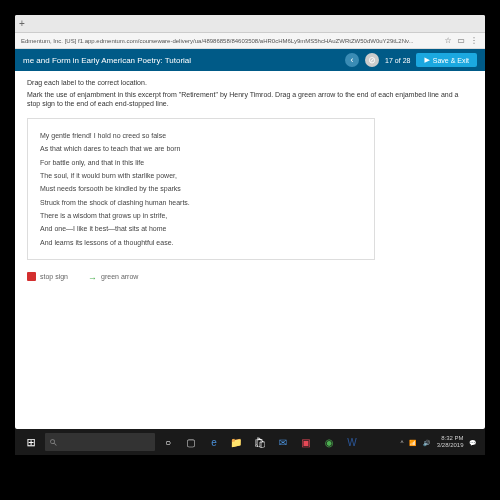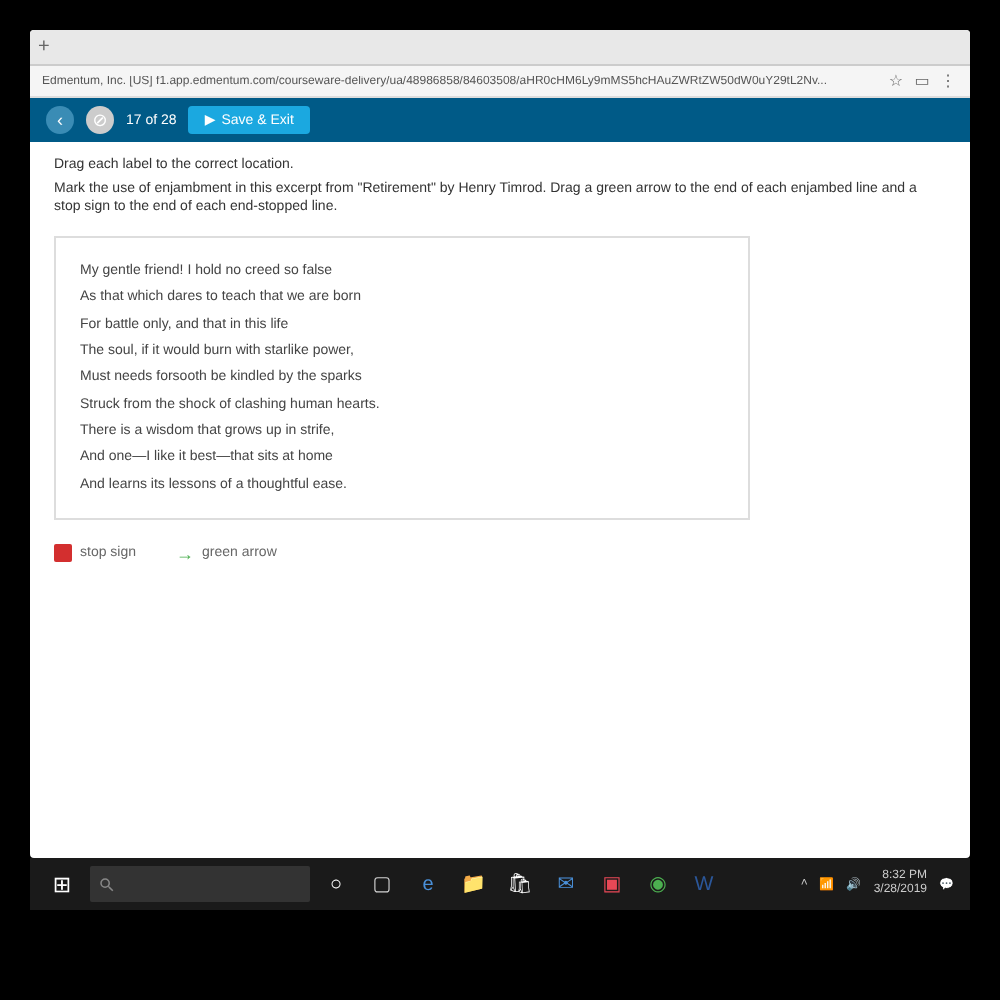--- a/index.html
+++ b/index.html
@@ -49,20 +49,21 @@
 <div class="url-bar">
   <span class="url-text">Edmentum, Inc. [US]   f1.app.edmentum.com/courseware-delivery/ua/48986858/84603508/aHR0cHM6Ly9mMS5hcHAuZWRtZW50dW0uY29tL2Nv...</span>
   <div class="url-icons">
     <span class="url-icon">☆</span>
     <span class="url-icon">▭</span>
     <span class="url-icon">⋮</span>
   </div>
 </div>
 
 <div class="header">
+  <span class="header-title">me and Form in Early American Poetry: Tutorial</span>
   <div class="header-right">
     <span class="nav-circle">‹</span>
     <span class="nav-circle" style="background:#ccc">⊘</span>
     <span class="page-count"><span>17</span> of <span>28</span></span>
     <div class="save-btn">
       <span>▶</span>
       <span>Save &amp; Exit</span>
     </div>
   </div>
 </div>

